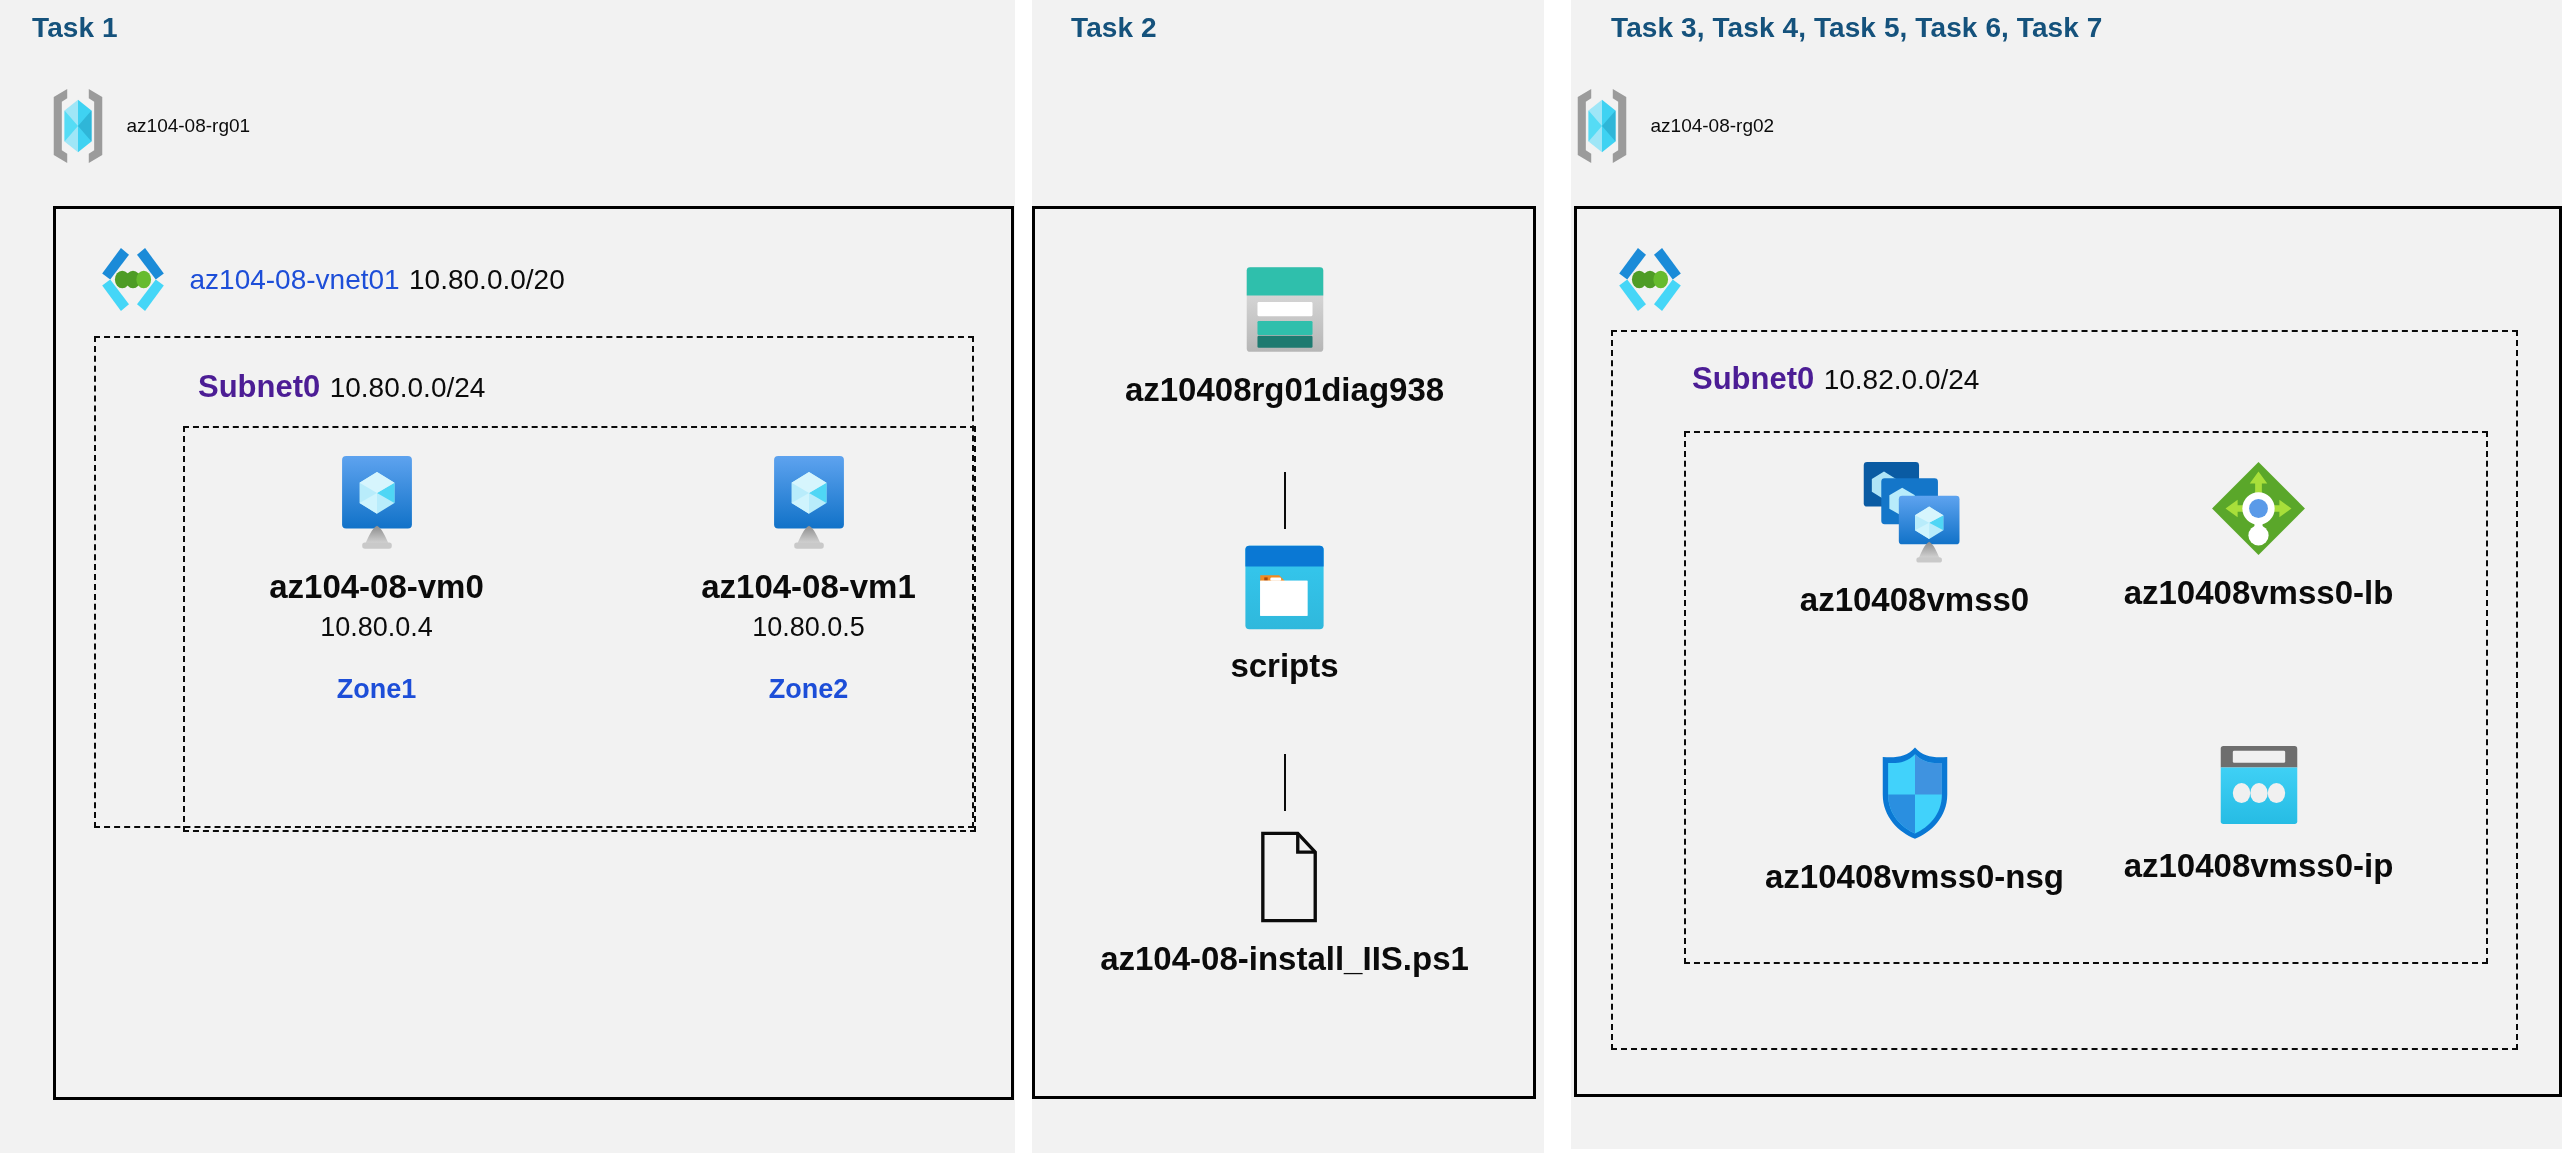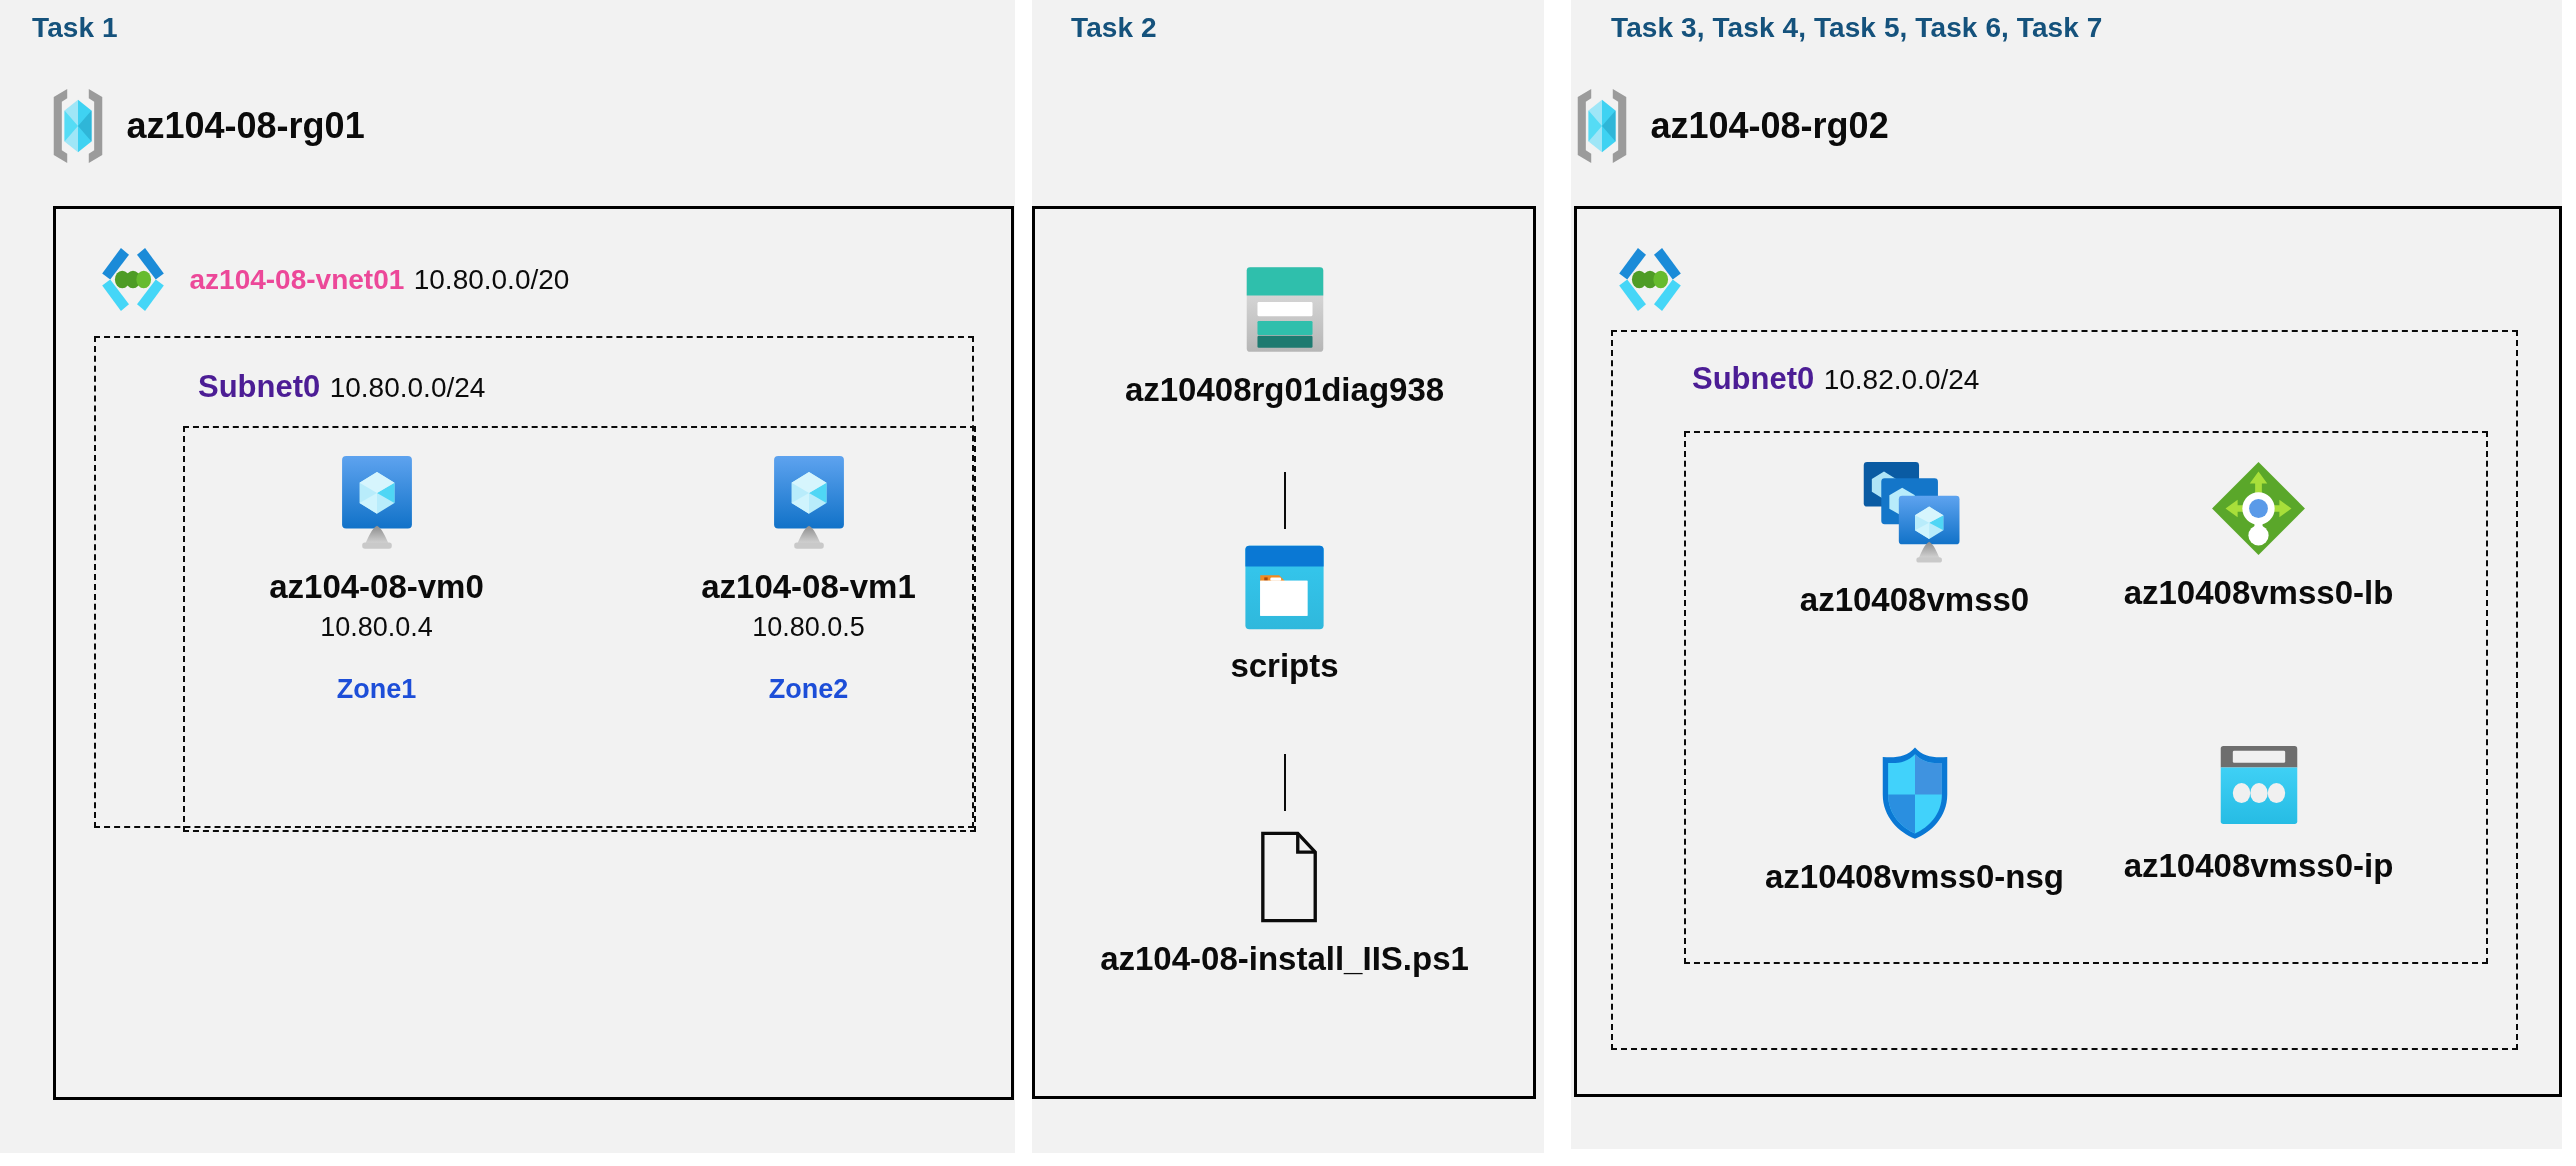--- a/index.html
+++ b/index.html
@@ -18,32 +18,32 @@
     font-size:28px;letter-spacing:0.1px;white-space:nowrap;
   }
   #title-task1{left:32px;top:12px;}
   #title-task2{left:1071px;top:12px;}
   #title-task3{left:1611px;top:12px;}
 
   
   .rg-row{position:absolute;display:flex;align-items:center;gap:17.5px;}
   #rg-row-1{left:47px;top:86px;}
   #rg-row-2{left:1571px;top:86px;}
-  .rg-label{font-size:36px;font-weight:bold;color:#0b0b0b;white-space:nowrap;}
+  .rg-label{font-size:19px;font-weight:normal;color:#0b0b0b;white-space:nowrap;}
 
   
   .solid-box{position:absolute;border:3.4px solid #000000;background:transparent;box-sizing:border-box;}
   #vnet-box-1{left:53px;top:206px;width:961px;height:894px;}
   #task2-box{left:1032px;top:206px;width:504px;height:893px;}
   #vnet-box-2{left:1574px;top:206px;width:988px;height:891px;}
 
   .vnet-row{position:absolute;display:flex;align-items:center;gap:17.5px;}
   #vnet-row-1{left:94px;top:244px;}
   #vnet-row-2{left:1611px;top:244px;}
-  .vnet-name{font-size:28px;font-weight:bold;color:#ec4899;white-space:nowrap;text-align:right;}
+  .vnet-name{font-size:28px;font-weight:normal;color:#1d4ed8;white-space:nowrap;text-align:right;}
   .vnet-cidr{font-size:28px;font-weight:normal;color:#0b0b0b;white-space:nowrap;margin-left:9.4px;margin-top:48px;}
 
   
   .dashed-box{position:absolute;border:2.7px dashed #0b0b0b;box-sizing:border-box;background:transparent;}
   #subnet-box-1{left:94px;top:336px;width:880px;height:492px;}
   #inner-box-1{left:183px;top:426px;width:793px;height:406px;}
   #subnet-box-2{left:1611px;top:330px;width:907px;height:720px;}
   #inner-box-2{left:1684px;top:431px;width:804px;height:533px;}
 
   .subnet-label{position:absolute;white-space:nowrap;}

